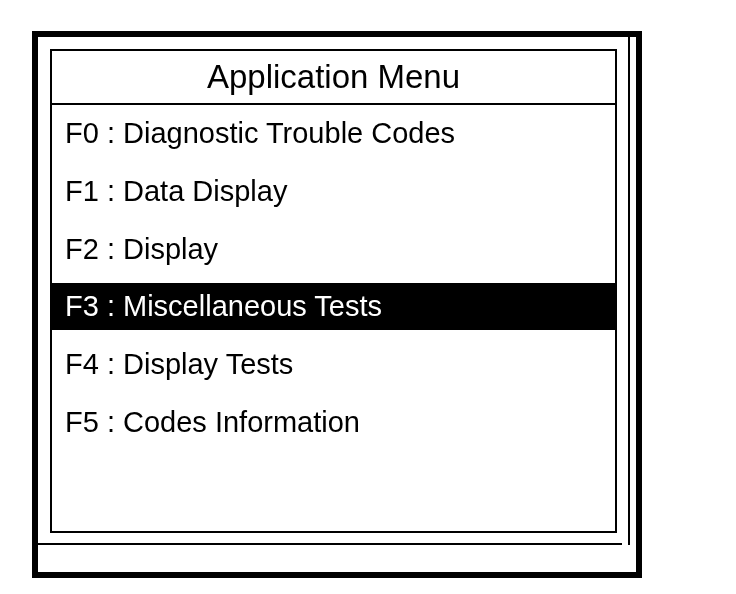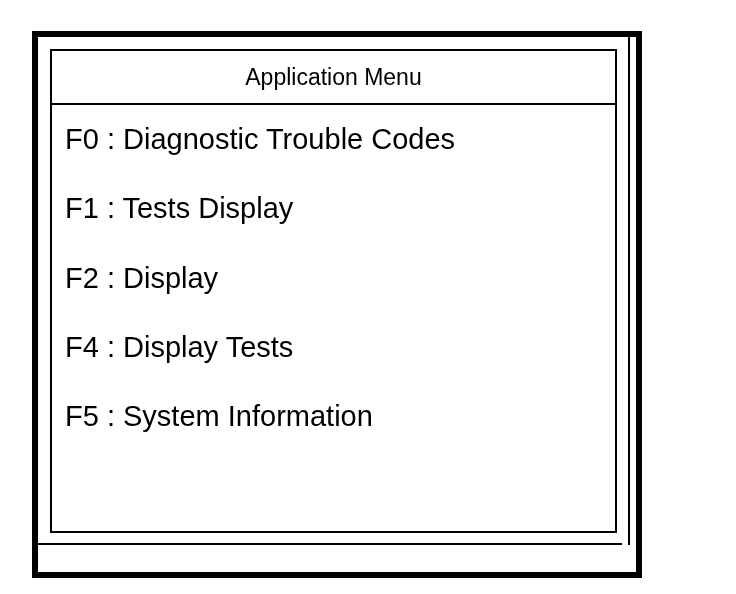--- a/index.html
+++ b/index.html
@@ -65,21 +65,21 @@
     border: 2px solid #000000;
     box-sizing: border-box;
     background: #ffffff;
   }
   .title {
     height: 52px;
     border-bottom: 2px solid #000000;
     display: flex;
     align-items: center;
     justify-content: center;
-    font-size: 23px;
+    font-size: 33px;
     white-space: pre;
   }
   .rows {
     display: flex;
     flex-direction: column;
     height: 346px;
   }
   .row {
     flex: 1;
     display: flex;
@@ -106,29 +106,32 @@
 
 <div class="frame">
   <div class="display">
     <div class="menubox">
       <div class="title">Application Menu</div>
       <div class="rows">
         <div class="row">
           <div class="bar">F0 : Diagnostic Trouble Codes</div>
         </div>
         <div class="row">
-          <div class="bar">F1 : Tests Display</div>
+          <div class="bar">F1 : Data Display</div>
         </div>
         <div class="row">
           <div class="bar">F2 : Display</div>
+        </div>
+        <div class="row selected">
+          <div class="bar">F3 : Miscellaneous Tests</div>
         </div>
         <div class="row">
           <div class="bar">F4 : Display Tests</div>
         </div>
         <div class="row">
-          <div class="bar">F5 : System Information</div>
+          <div class="bar">F5 : Codes Information</div>
         </div>
       </div>
     </div>
     <div class="right-strip"></div>
   </div>
   <div class="bottom-strip"></div>
 </div>
 
 </body></html>

